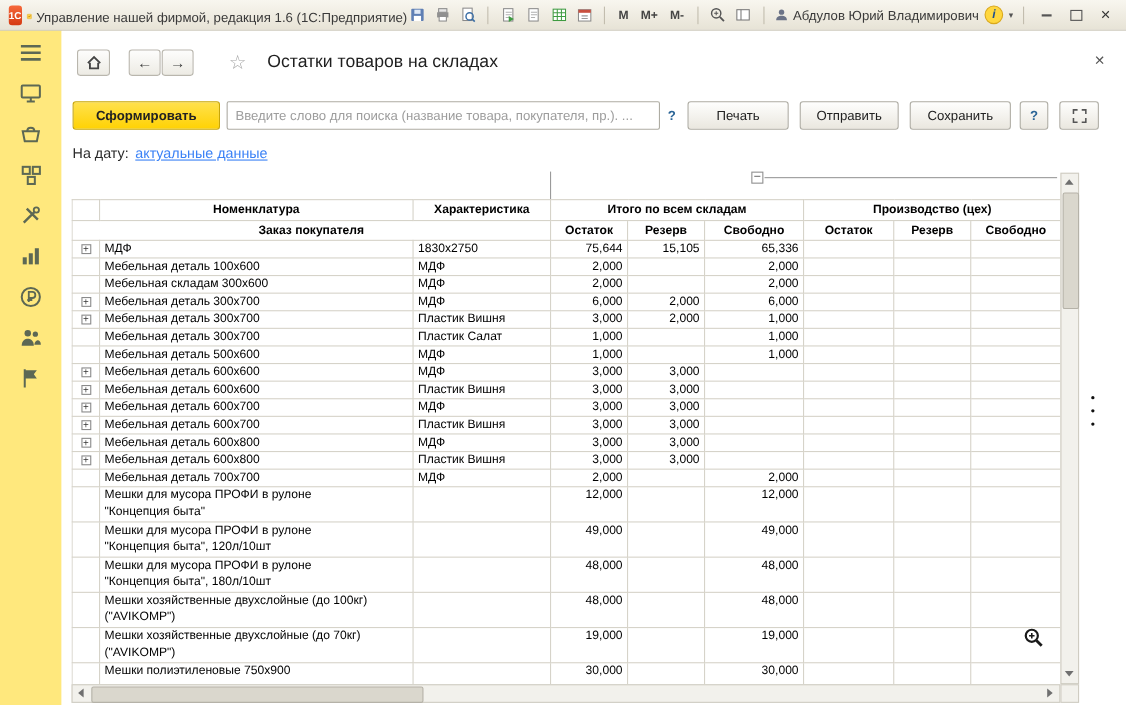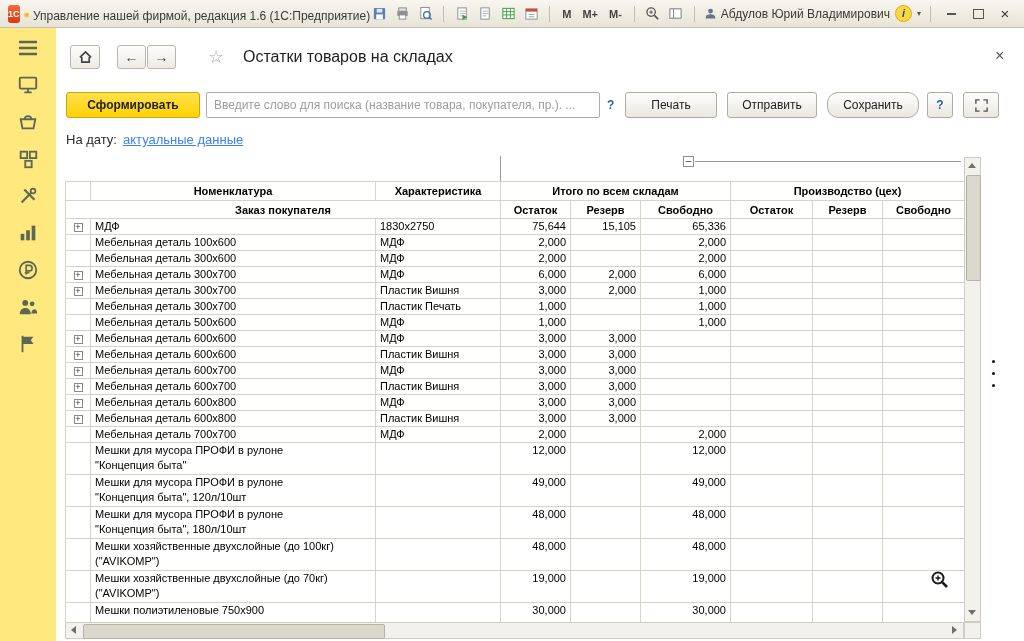--- a/index.html
+++ b/index.html
@@ -306,21 +306,21 @@
       </div>
     <span class="star" style="left:152px; top:18px;">☆</span>
     <div class="page-title" style="left:187px; top:20px;">Остатки товаров на складах</div>
     <span class="form-close" style="left:939px; top:20px;">×</span>
 
     <div class="btn btn-generate" style="left:10px; top:64px; width:134px;">Сформировать</div>
     <input class="search" style="left: 150px; top: 64px; width: 394px;" placeholder="Введите слово для поиска (название товара, покупателя, пр.). ...">
     <span class="qlink" style="left:551px; top:70px;">?</span>
     <div class="btn" style="left:569px; top:64px; width:92px;">Печать</div>
     <div class="btn" style="left:671px; top:64px; width:90px;">Отправить</div>
-    <div class="btn" style="left:771px; top:64px; width:92px;border-radius:11px;">Сохранить</div>
+    <div class="btn" style="left:771px; top:64px; width:92px;">Сохранить</div>
     <div class="btn btn-q" style="left:871px; top:64px; width:26px;">?</div>
     <div class="btn" style="left:907px; top:64px; width:36px;">
       <svg width="15" height="15" viewBox="0 0 16 16">
           <path d="M2 6 V2 H6 M10 2 H14 V6 M14 10 V14 H10 M6 14 H2 V10" fill="none" stroke="#555" stroke-width="1.5"></path>
         </svg>
     </div>
 
     <div class="daterow" style="left:10px; top:104px;">
       <span>На дату:</span><span class="datelink">актуальные данные</span>
     </div>
@@ -378,21 +378,21 @@
               <td class="c-char">МДФ</td>
               <td class="c-num">2,000</td>
               <td class="c-num"></td>
               <td class="c-num">2,000</td>
               <td class="c-num"></td>
               <td class="c-num"></td>
               <td class="c-num"></td>
             </tr>
             <tr>
               <td class="c-tree"></td>
-              <td class="c-name">Мебельная деталь 300х600</td>
+              <td class="c-name">Мебельная складам 300х600</td>
               <td class="c-char">МДФ</td>
               <td class="c-num">2,000</td>
               <td class="c-num"></td>
               <td class="c-num">2,000</td>
               <td class="c-num"></td>
               <td class="c-num"></td>
               <td class="c-num"></td>
             </tr>
             <tr>
               <td class="c-tree"><span class="expander">+</span></td>
@@ -412,21 +412,21 @@
               <td class="c-num">3,000</td>
               <td class="c-num">2,000</td>
               <td class="c-num">1,000</td>
               <td class="c-num"></td>
               <td class="c-num"></td>
               <td class="c-num"></td>
             </tr>
             <tr>
               <td class="c-tree"></td>
               <td class="c-name">Мебельная деталь 300х700</td>
-              <td class="c-char">Пластик Печать</td>
+              <td class="c-char">Пластик Салат</td>
               <td class="c-num">1,000</td>
               <td class="c-num"></td>
               <td class="c-num">1,000</td>
               <td class="c-num"></td>
               <td class="c-num"></td>
               <td class="c-num"></td>
             </tr>
             <tr>
               <td class="c-tree"></td>
               <td class="c-name">Мебельная деталь 500х600</td>

